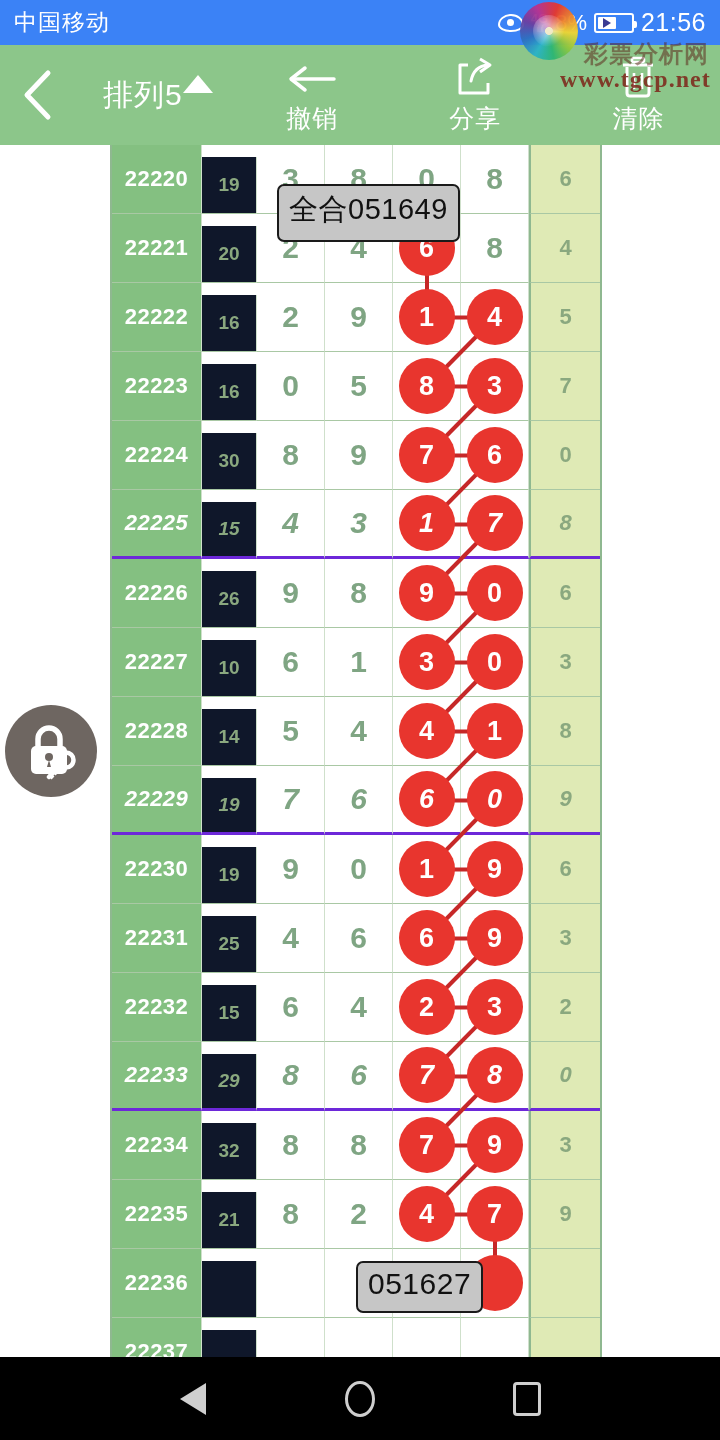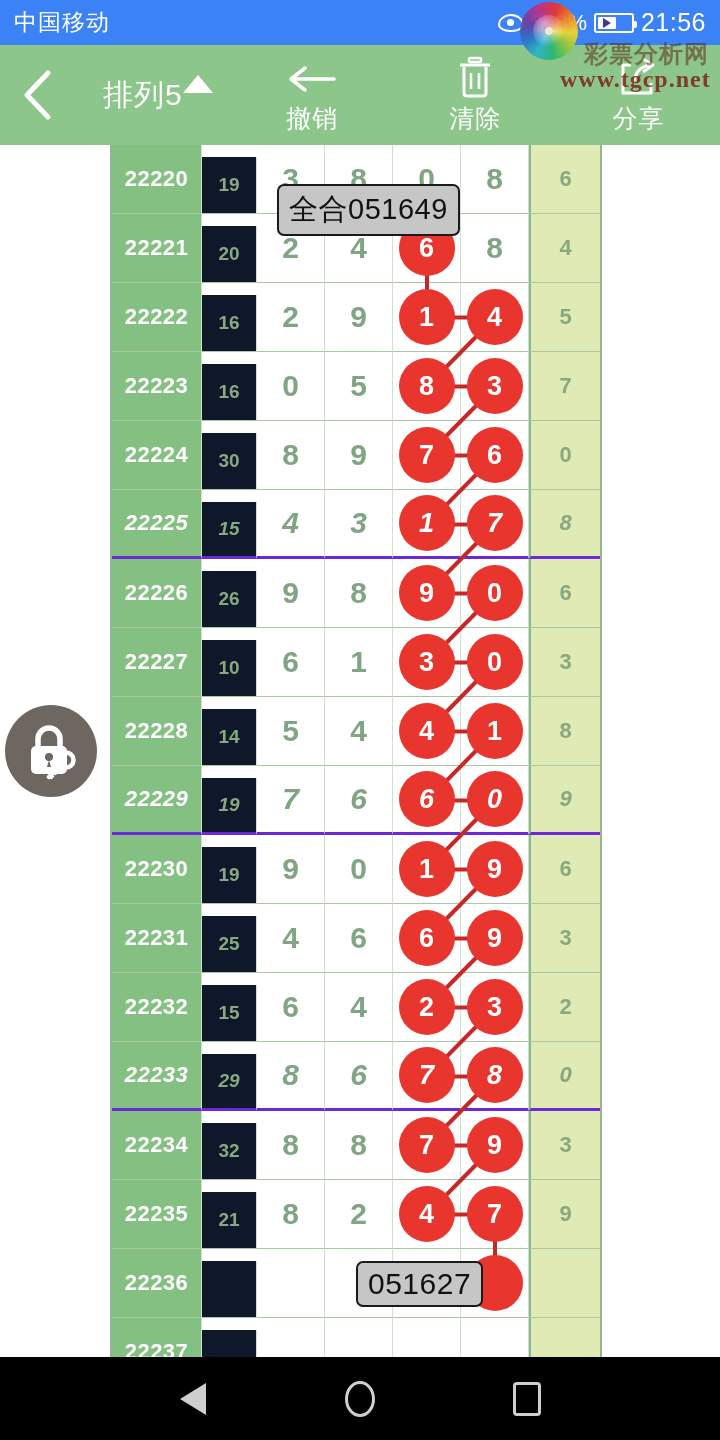--- a/index.html
+++ b/index.html
@@ -163,21 +163,21 @@
     z-index: 3;
   }
   .ball.empty { font-size: 0; }
   .lines { position: absolute; left: 0; top: 0; width: 490px; height: 1212px; z-index: 2; pointer-events: none; }
 
   
   .tag {
     position: absolute; z-index: 8;
     background: #c6c6c6; border: 2.5px solid #1a1a1a; border-radius: 7px;
     color: #111111; font-size: 29px; letter-spacing: 0.5px;
-    padding: 4px 10px 4px; white-space: nowrap;
+    padding: 4px 10px 10px; white-space: nowrap;
   }
   .tag-top { left: 277px; top: 184px; }
   .tag-bottom { left: 356px; top: 1261px; font-size: 30px; }
 
   
   .navbar {
     position: absolute; left: 0; bottom: 0; width: 720px; height: 83px;
     background: #000000; display: flex; align-items: center; justify-content: space-around;
     padding: 0 110px;
   }
@@ -227,40 +227,40 @@
         <svg width="52" height="34" viewBox="0 0 52 34">
           <line x1="48" y1="15" x2="6" y2="15" stroke="#fff" stroke-width="3.5" stroke-linecap="round"></line>
           <polyline points="19,4 5,15 19,26" fill="none" stroke="#fff" stroke-width="3.5" stroke-linecap="round" stroke-linejoin="round"></polyline>
         </svg>
       </span>
       <span class="lbl">撤销</span>
     </div>
 
     <div class="tbtn">
       <span class="glyph">
+        <svg width="42" height="42" viewBox="0 0 42 42">
+          <path d="M14 9 L6 9 L6 37 L34 37 L34 27" fill="none" stroke="#fff" stroke-width="3" stroke-linejoin="round"></path>
+          <path d="M17 25 Q20 10 34 9" fill="none" stroke="#fff" stroke-width="3" stroke-linecap="round"></path>
+          <polyline points="26,3 36,9 26,16" fill="none" stroke="#fff" stroke-width="3" stroke-linejoin="round"></polyline>
+        </svg>
+      </span>
+      <span class="lbl">分享</span>
+    </div>
+
+    <div class="tbtn">
+      <span class="glyph">
         <svg width="40" height="42" viewBox="0 0 40 42">
           <rect x="14" y="2" width="12" height="4" rx="1.5" fill="none" stroke="#fff" stroke-width="2.6"></rect>
           <line x1="5" y1="9" x2="35" y2="9" stroke="#fff" stroke-width="3"></line>
           <path d="M9 11 L9 37 Q9 40 12 40 L28 40 Q31 40 31 37 L31 11" fill="none" stroke="#fff" stroke-width="3"></path>
           <line x1="16" y1="17" x2="16" y2="33" stroke="#fff" stroke-width="2.6"></line>
           <line x1="24" y1="17" x2="24" y2="33" stroke="#fff" stroke-width="2.6"></line>
         </svg>
       </span>
       <span class="lbl">清除</span>
-    </div>
-
-    <div class="tbtn">
-      <span class="glyph">
-        <svg width="42" height="42" viewBox="0 0 42 42">
-          <path d="M14 9 L6 9 L6 37 L34 37 L34 27" fill="none" stroke="#fff" stroke-width="3" stroke-linejoin="round"></path>
-          <path d="M17 25 Q20 10 34 9" fill="none" stroke="#fff" stroke-width="3" stroke-linecap="round"></path>
-          <polyline points="26,3 36,9 26,16" fill="none" stroke="#fff" stroke-width="3" stroke-linejoin="round"></polyline>
-        </svg>
-      </span>
-      <span class="lbl">分享</span>
     </div>
 
   </div>
 
   <div class="wm-logo"></div>
   <div class="wm-text-cn">彩票分析网</div>
   <div class="wm-text-url">www.tgcp.net</div>
 
   <div class="lock-btn">
     <svg width="62" height="62" viewBox="0 0 62 62">

